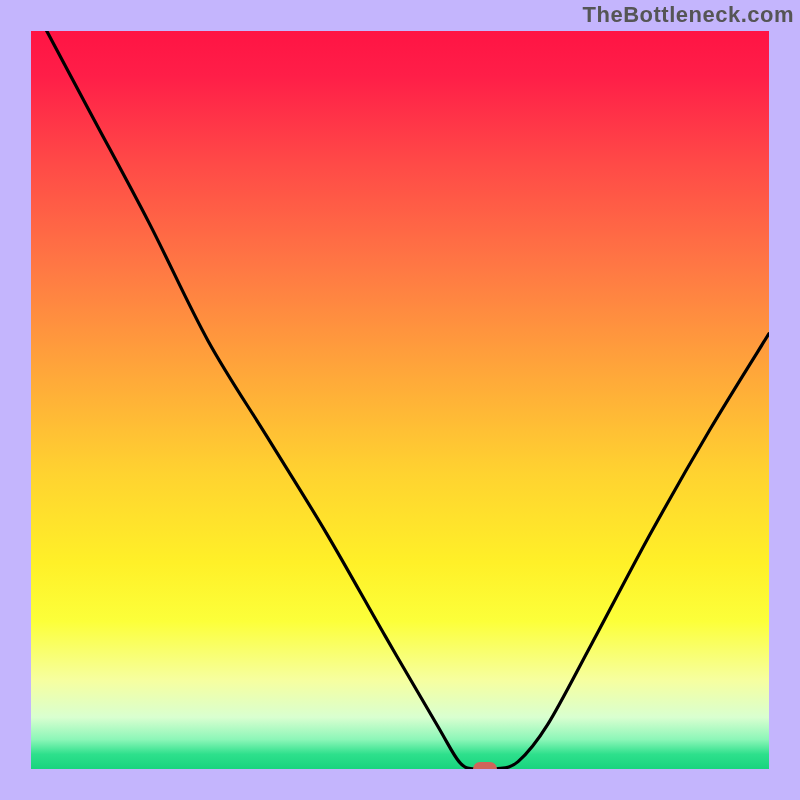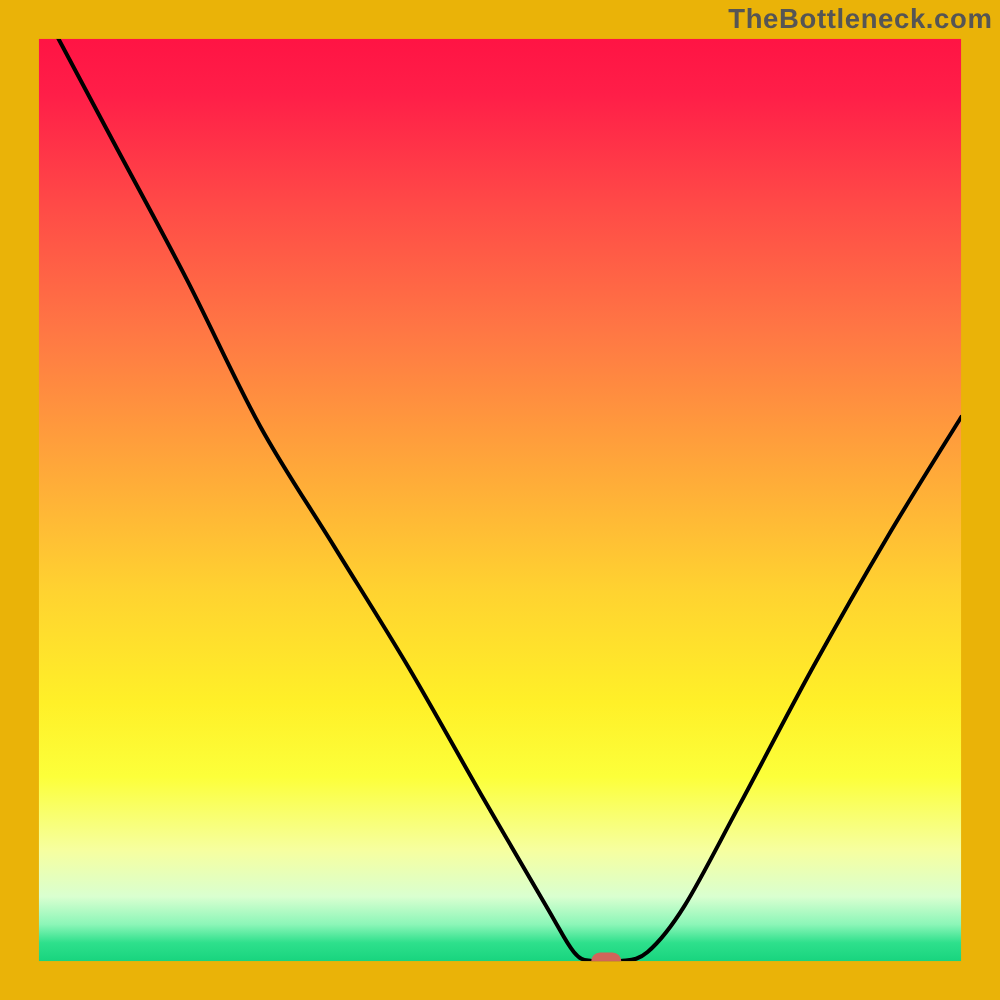--- a/index.html
+++ b/index.html
@@ -8,21 +8,21 @@
     width: 800px;
     height: 800px;
     background: #000;
     overflow: hidden;
     font-family: Arial, Helvetica, sans-serif;
   }
   .frame {
     position: relative;
     width: 800px;
     height: 800px;
-    background: #eab308;
+    background: #c4b5fd;
   }
   .watermark {
     position: absolute;
     top: 2px;
     right: 6px;
     color: #555;
     font-size: 22px;
     font-weight: 600;
     letter-spacing: 0.5px;
     z-index: 20;

